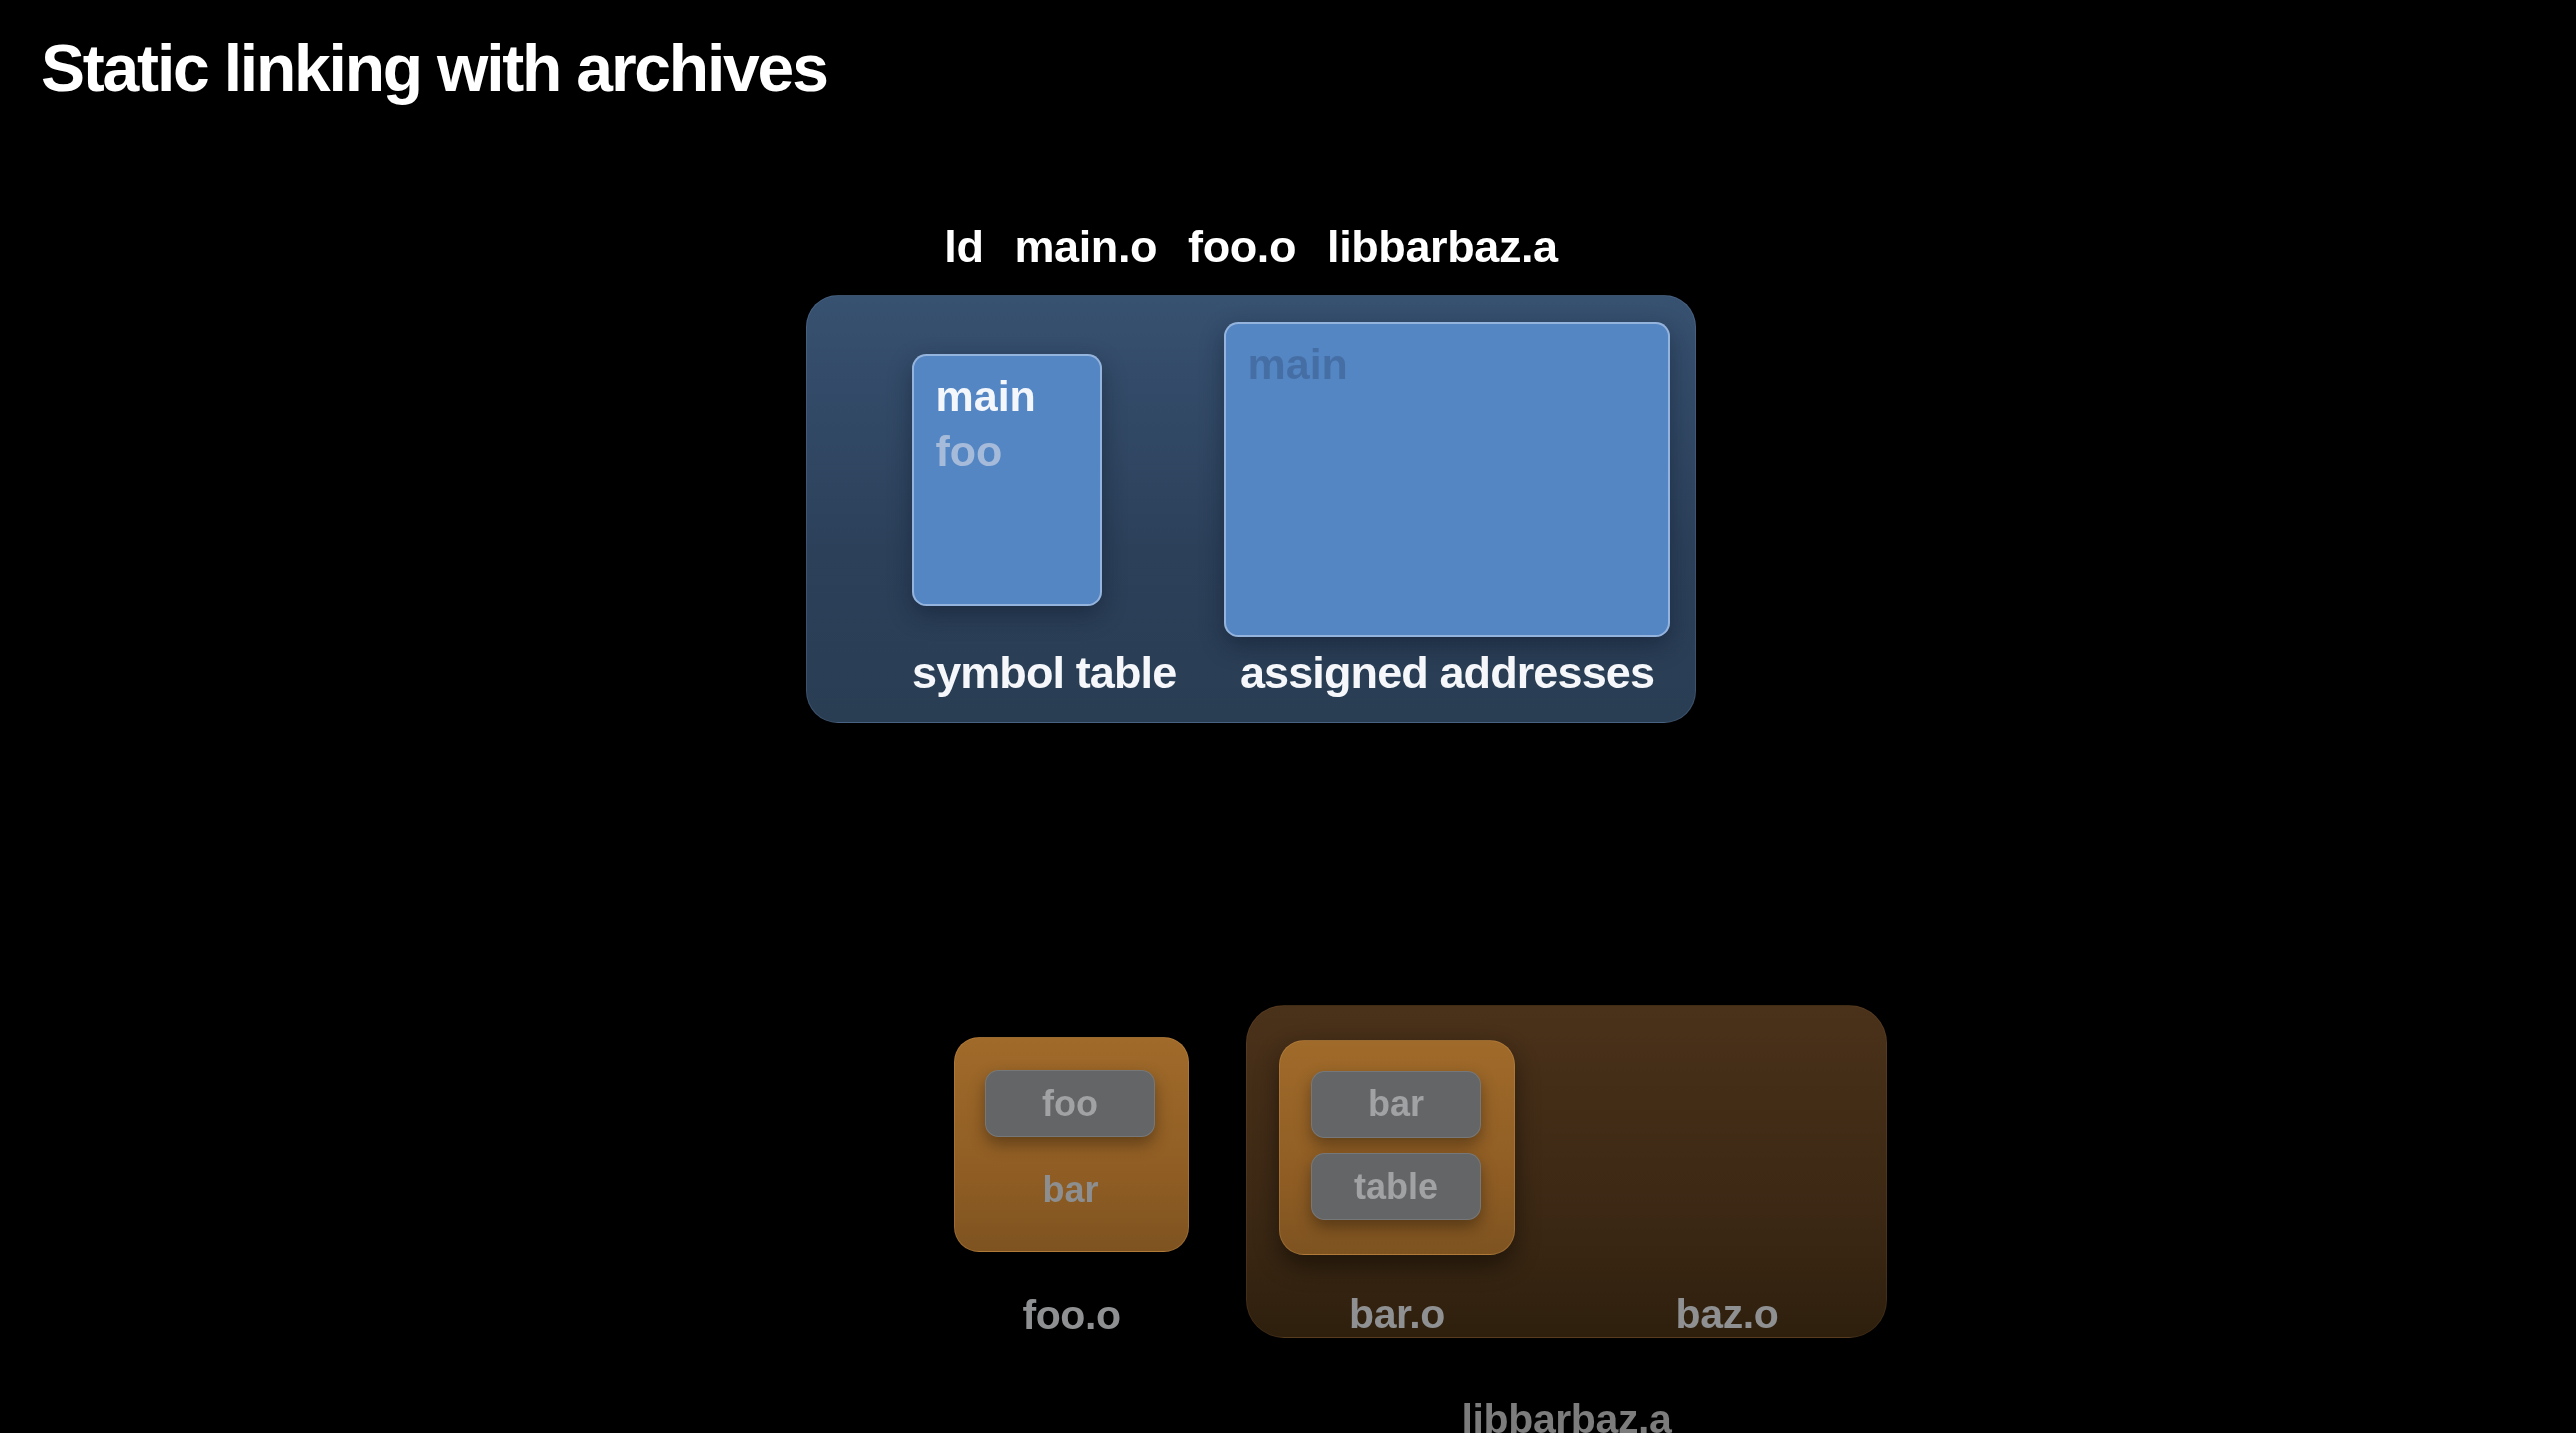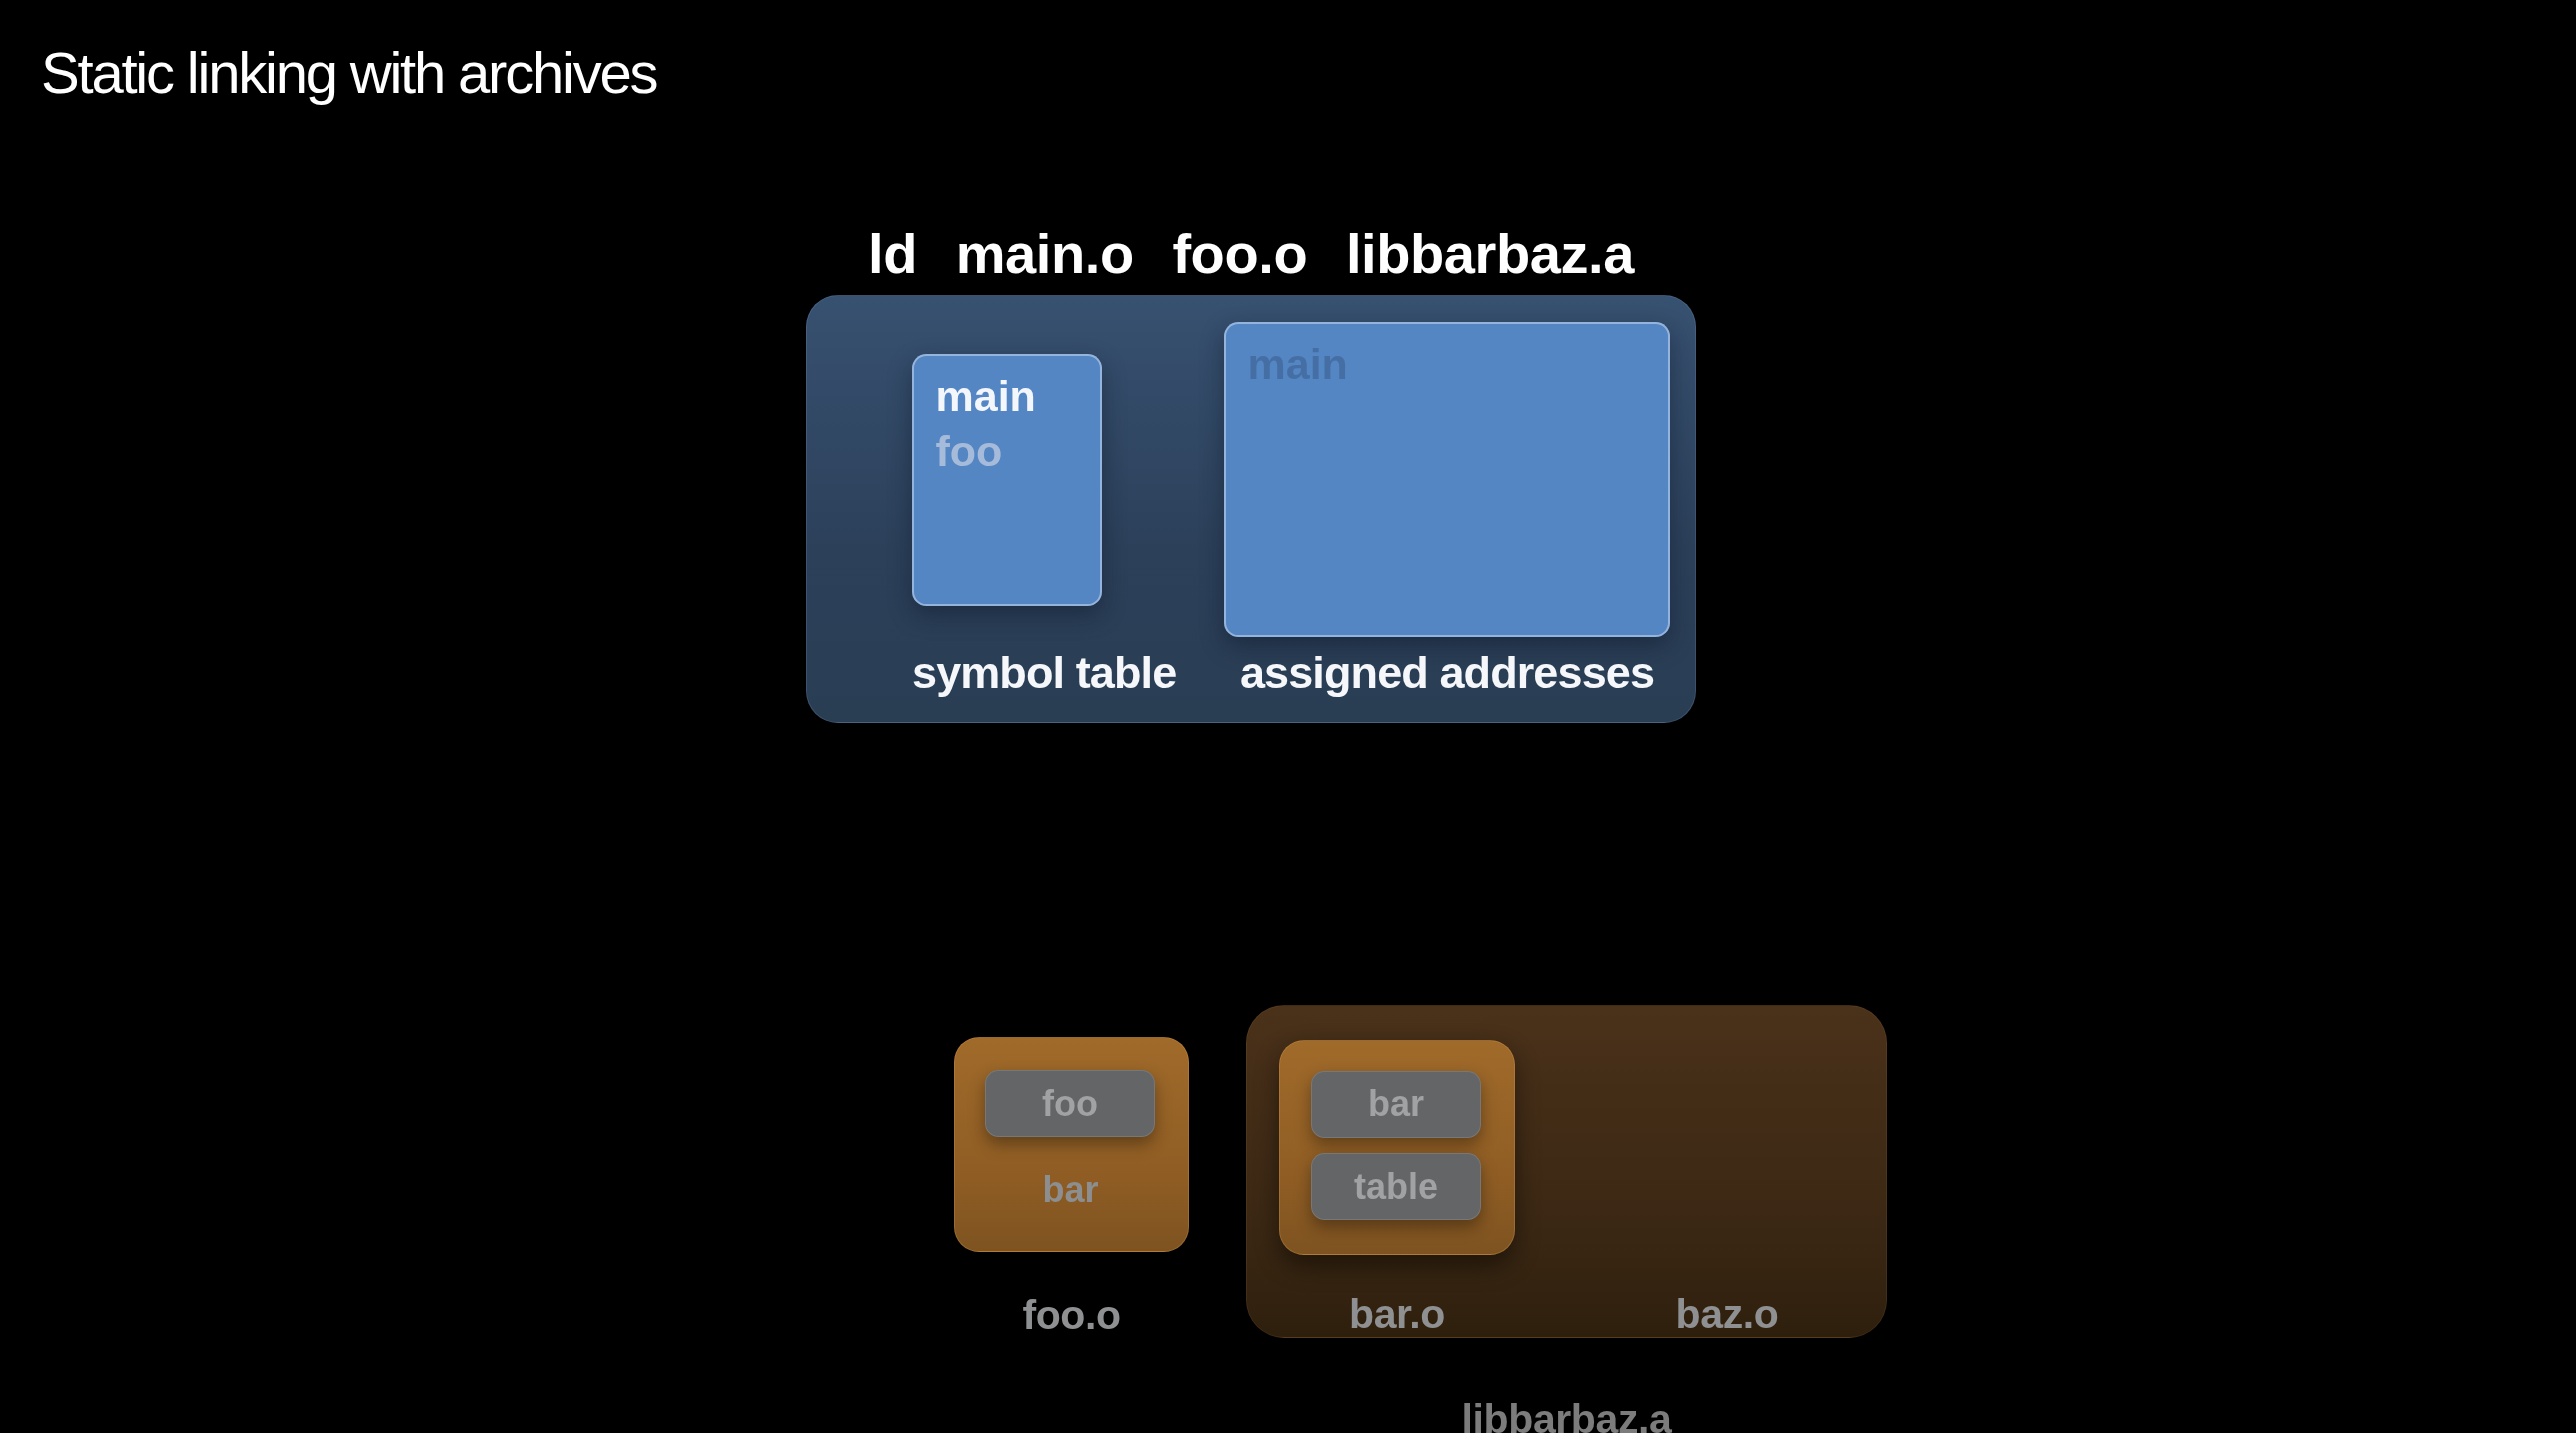--- a/index.html
+++ b/index.html
@@ -8,30 +8,30 @@
     width: 2576px;
     height: 1434px;
     background: #000;
     font-family: "Liberation Sans", sans-serif;
     overflow: hidden;
   }
   .abs { position: absolute; }
 
   
   .slide-title {
-    left: 41px; top: 39px; width: 2148px;
-    font-size: 58px; font-weight: 400; color: #ffffff;
+    left: 41px; top: 30px; width: 2148px;
+    font-size: 66px; font-weight: 700; color: #ffffff;
     letter-spacing: -2.2px; white-space: nowrap;
   }
 
   
   .linker-command {
     left: 806px; top: 221px; width: 890px;
     text-align: center;
-    font-size: 56px; font-weight: 700; color: #ffffff;
+    font-size: 45px; font-weight: 700; color: #ffffff;
     word-spacing: 0.42em; letter-spacing: -0.4px; white-space: nowrap;
   }
 
   
   .linker-panel {
     left: 806px; top: 295px; width: 890px; height: 428px;
     border-radius: 32px;
     background: linear-gradient(180deg, #375170 0%, #2c405a 60%, #293d53 100%);
     border: 1.8px solid rgba(150, 180, 220, 0.18);
     box-shadow: 0 14.3px 39px rgba(0, 0, 0, 0.6);

